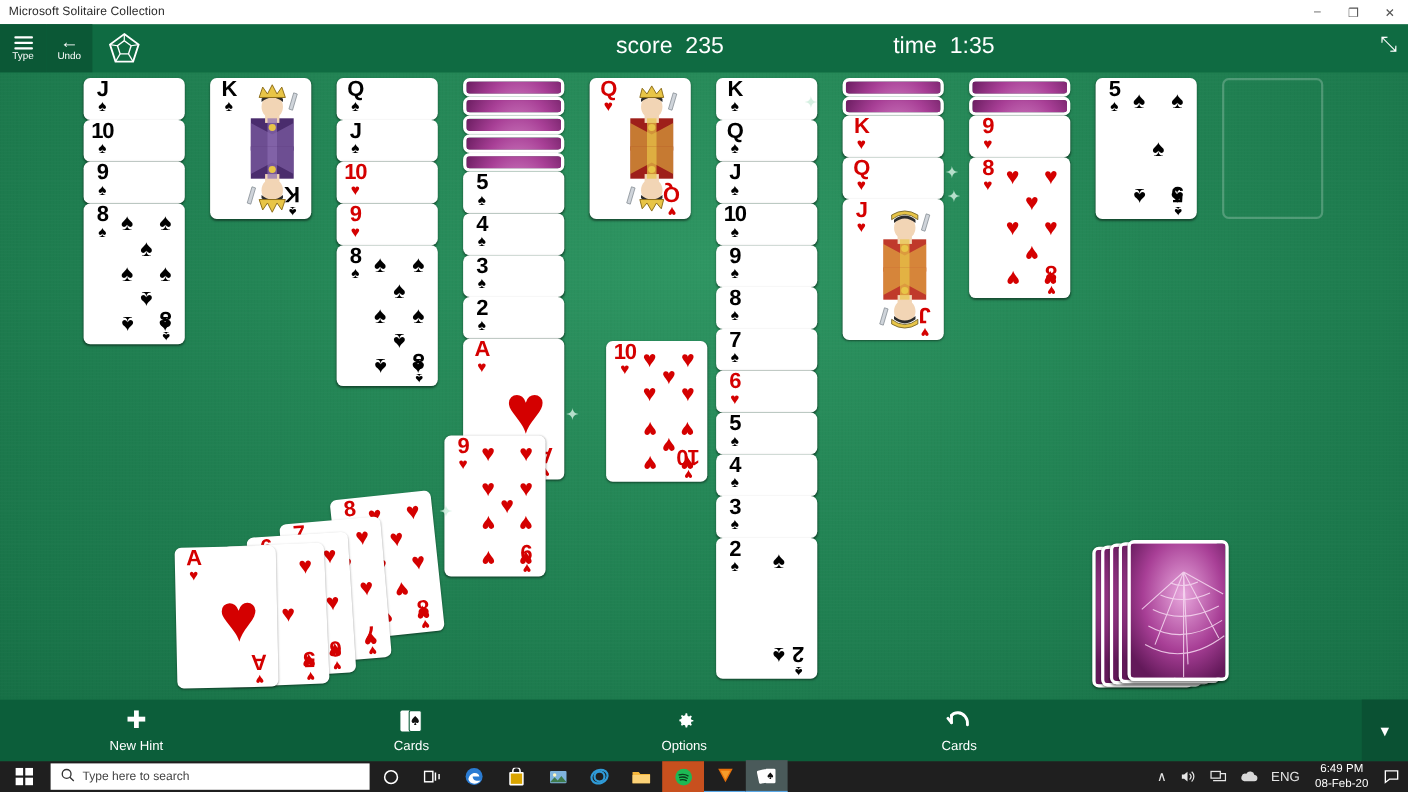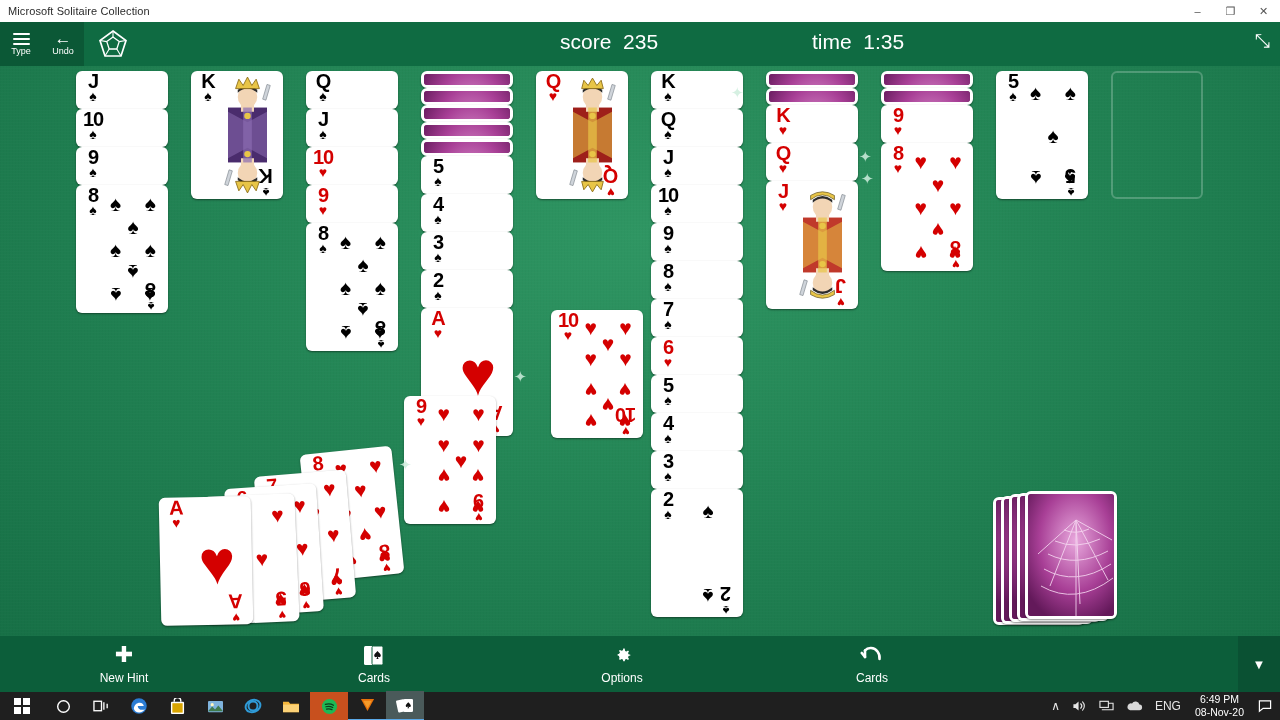--- a/index.html
+++ b/index.html
@@ -1023,20 +1023,29 @@
 
 <div id="taskbar">
   <div id="startbtn">
     <svg width="16" height="16" viewBox="0 0 16 16">
       <rect x="0" y="0" width="7" height="7" fill="#fff"></rect>
       <rect x="9" y="0" width="7" height="7" fill="#fff"></rect>
       <rect x="0" y="9" width="7" height="7" fill="#fff"></rect>
       <rect x="9" y="9" width="7" height="7" fill="#fff"></rect>
     </svg>
   </div>
+  <div id="searchbox">
+    <span class="sic">
+      <svg width="13" height="13" viewBox="0 0 14 14" fill="none" stroke="#333" stroke-width="1.3">
+        <circle cx="6" cy="6" r="4.3"></circle>
+          <line x1="9.2" y1="9.2" x2="13" y2="13"></line>
+      </svg>
+    </span>
+    <span class="sph">Type here to search</span>
+  </div>
 
   <div class="tbicon">
     <svg width="15" height="15" viewBox="0 0 16 16">
         <circle cx="8" cy="8" r="6.2" fill="none" stroke="#fff" stroke-width="1.5"></circle>
       </svg>
   </div>
   <div class="tbicon">
     <svg width="17" height="14" viewBox="0 0 18 14" fill="none" stroke="#fff" stroke-width="1.4">
       <rect x="1" y="2" width="8" height="10"></rect>
         <line x1="11.5" y1="3" x2="11.5" y2="11"></line>
@@ -1110,21 +1119,21 @@
       </svg>
     </div>
     <div class="tray-i">
       <svg width="17" height="12" viewBox="0 0 18 12">
         <path d="M4.3 10.5h9.6a3 3 0 00.3-6 4.2 4.2 0 00-7.8-1.2A3.3 3.3 0 004.3 10.5z" fill="#d8d8d8"></path>
       </svg>
     </div>
     <div class="tray-i">ENG</div>
     <div id="clock">
       <span>6:49 PM</span>
-      <span>08-Nov-20</span>
+      <span>08-Feb-20</span>
     </div>
     <div id="actioncenter">
       <svg width="14" height="14" viewBox="0 0 15 15" fill="none" stroke="#fff" stroke-width="1.3">
         <path d="M1.5 2h12v8h-8l-4 3.2z"></path>
       </svg>
     </div>
   </div>
 </div>
 
 </body></html>

